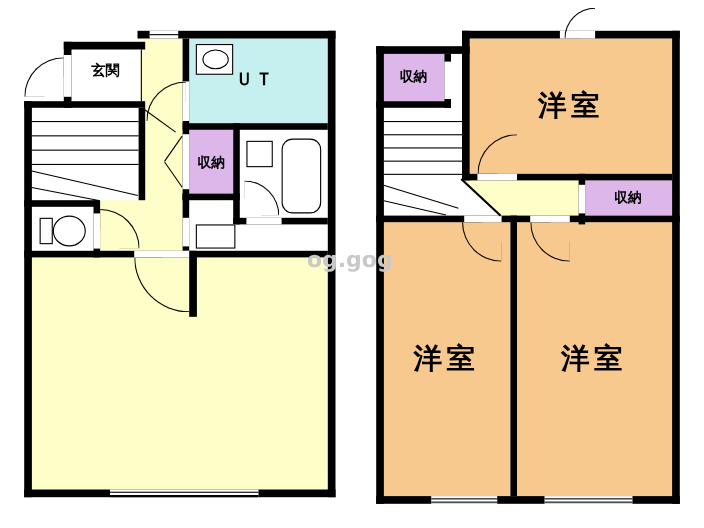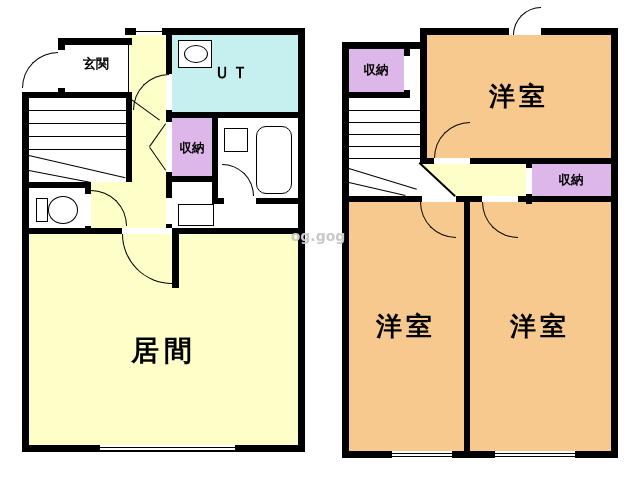--- a/index.html
+++ b/index.html
@@ -18,21 +18,21 @@
   .arc.bl{border-left:1.6px solid #000;border-bottom:1.6px solid #000;border-bottom-left-radius:100% 100%;}
   .thin{position:absolute;background:#000;height:1.4px;transform-origin:0 0;z-index:5;}
   .vthin{position:absolute;background:#000;width:1.4px;z-index:5;}
   .fix{position:absolute;border:1.6px solid #000;background:#fff;z-index:5;box-sizing:border-box;}
   .round{border-radius:50%;}
   .lbl{position:absolute;z-index:6;font-weight:bold;color:#000;white-space:nowrap;transform:translate(-50%,-50%);}
   .c-hall{background:var(--hall);}
   .c-ut{background:var(--ut);}
   .c-closet{background:var(--closet);}
   .c-room{background:var(--room);}
-  #wm{position:absolute;z-index:7;transform:translate(-50%,-50%);color:var(--wm);font-size:14px;font-weight:bold;}
+  #wm{position:absolute;z-index:7;transform:translate(-50%,-50%);color:var(--wm);font-size:20px;font-weight:bold;}
 </style>
 </head>
 <body>
 
 <div id="plan">
 
   <div class="layer">
 
     <div class="fill c-hall" style="left:128px;top:35px;width:44px;height:193px;"></div>
     <div class="fill c-hall" style="left:91px;top:182px;width:37px;height:46px;"></div>
@@ -97,21 +97,20 @@
     <div class="fix round" style="left:184px;top:45px;width:24px;height:18px;"></div>
     <div class="fix" style="left:256px;top:126px;width:36px;height:68px;border-radius:10px;"></div>
     <div class="fix" style="left:224px;top:128px;width:24px;height:24px;"></div>
     <div class="fix" style="left:36px;top:198px;width:12px;height:24px;"></div>
     <div class="fix round" style="left:48px;top:196px;width:30px;height:28px;"></div>
     <div class="fix" style="left:178px;top:204px;width:36px;height:22px;"></div>
 
     <div class="lbl" style="left:96px;top:64px;font-size:13px;">玄関</div>
     <div class="lbl" style="left:232px;top:73px;font-size:16px;letter-spacing:2px;">ＵＴ</div>
     <div class="lbl" style="left:192px;top:148px;font-size:12.5px;">収納</div>
-    <div class="lbl" style="left:164px;top:351px;font-size:28px;letter-spacing:5px;">居間</div>
   </div>
 
   <div class="layer">
 
     <div class="fill c-closet" style="left:349px;top:49px;width:55px;height:43px;"></div>
     <div class="fill c-room" style="left:427px;top:35px;width:184px;height:123px;"></div>
     <div class="fill c-hall" style="left:420px;top:158px;width:112px;height:44px;"></div>
     <div class="fill c-closet" style="left:532px;top:164px;width:79px;height:32px;"></div>
     <div class="fill c-room" style="left:349px;top:202px;width:115px;height:249px;"></div>
     <div class="fill c-room" style="left:470px;top:202px;width:141px;height:249px;"></div>

